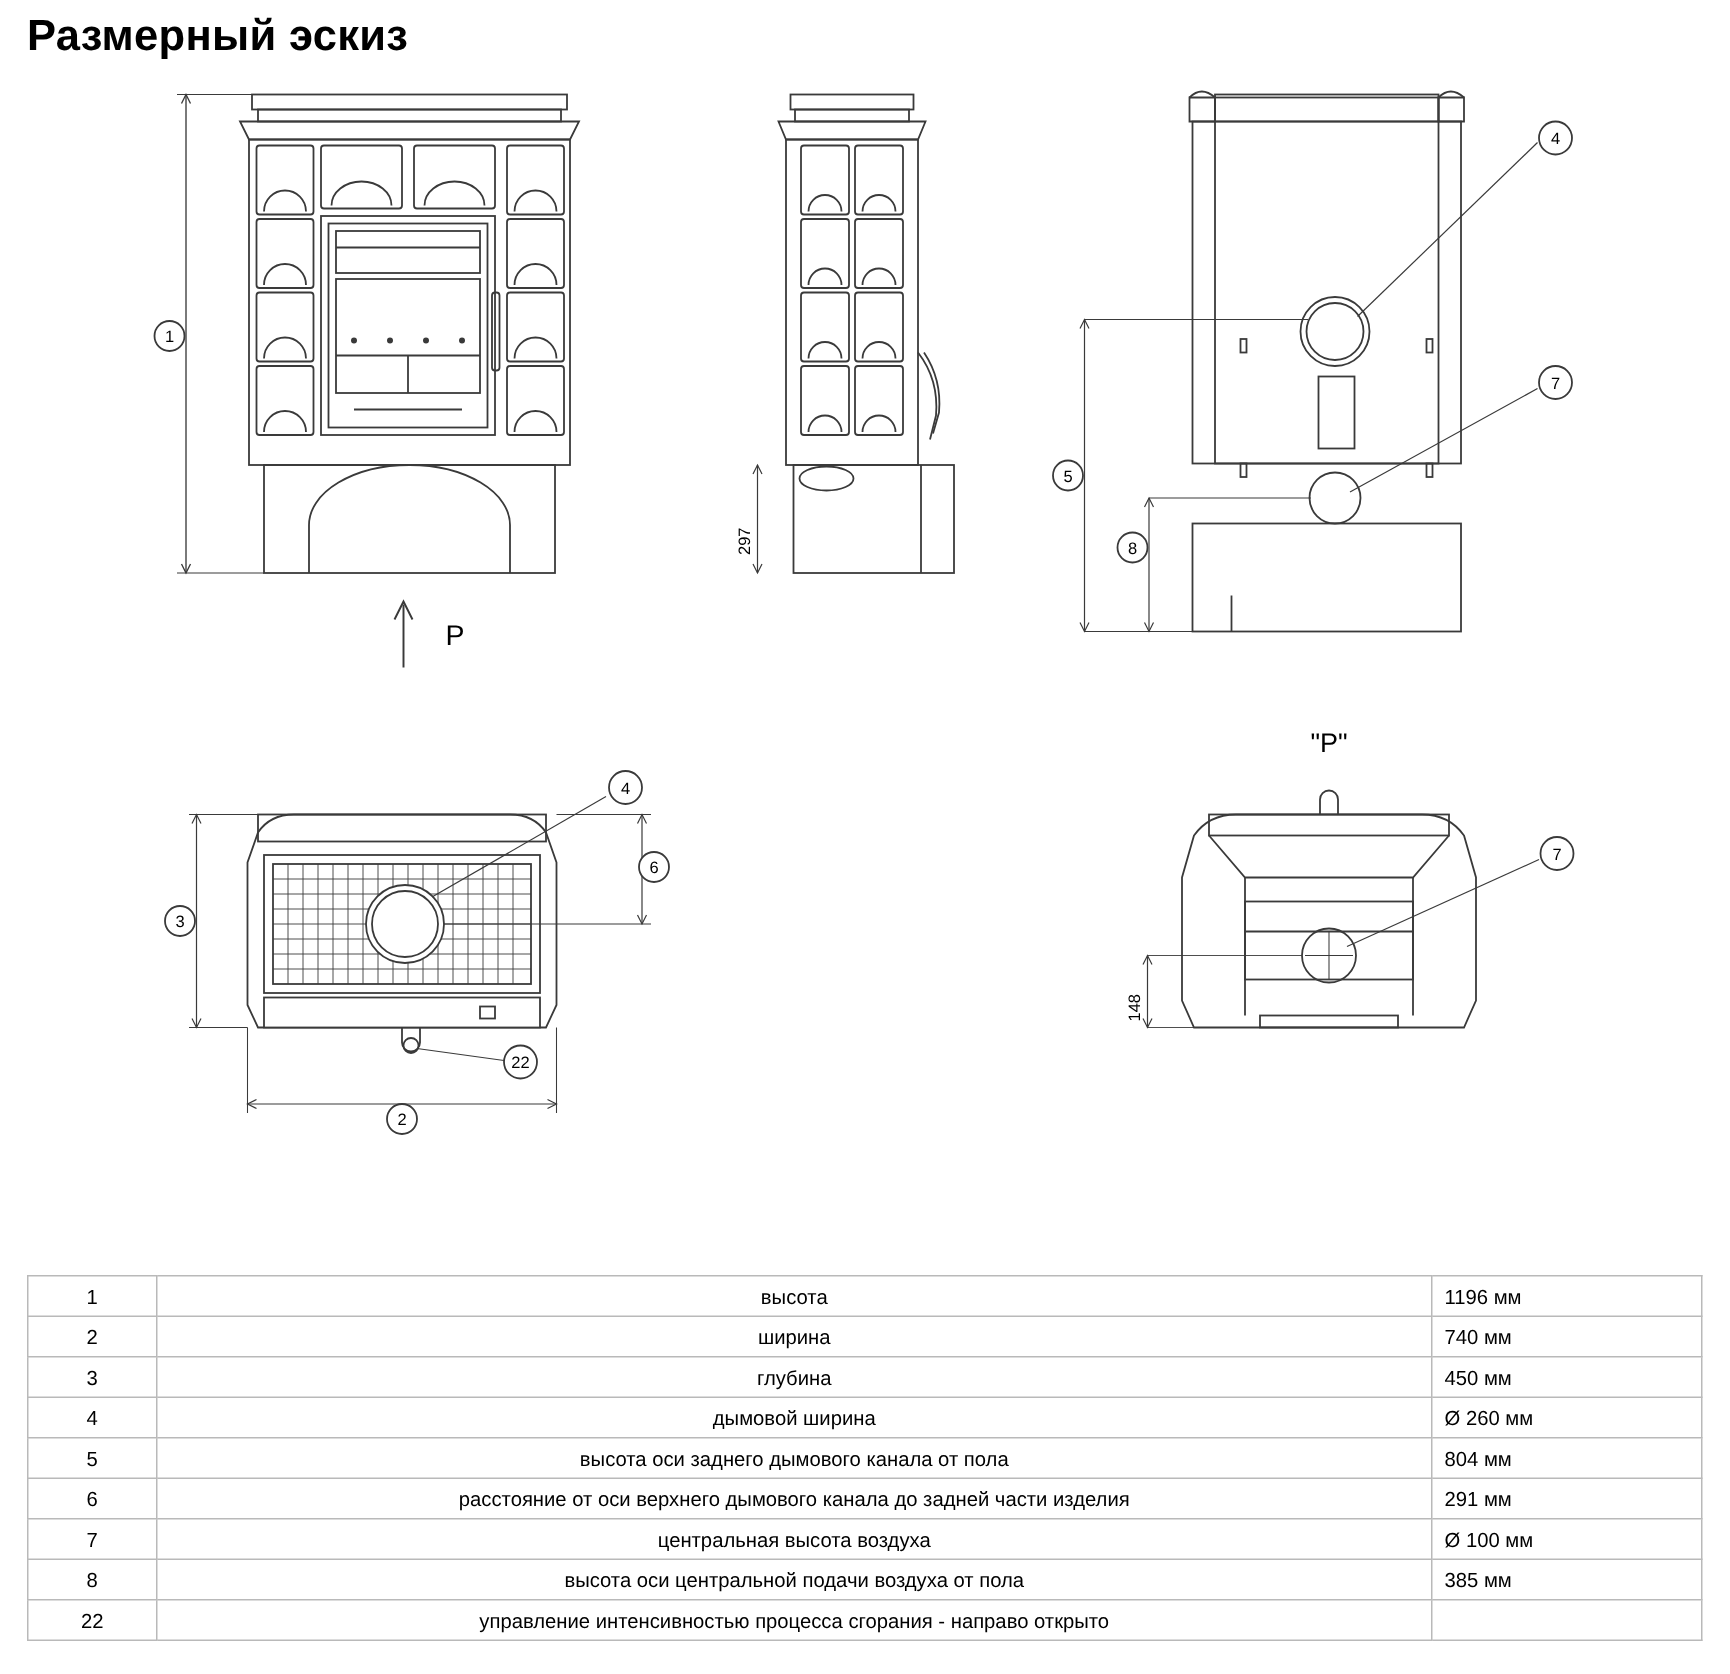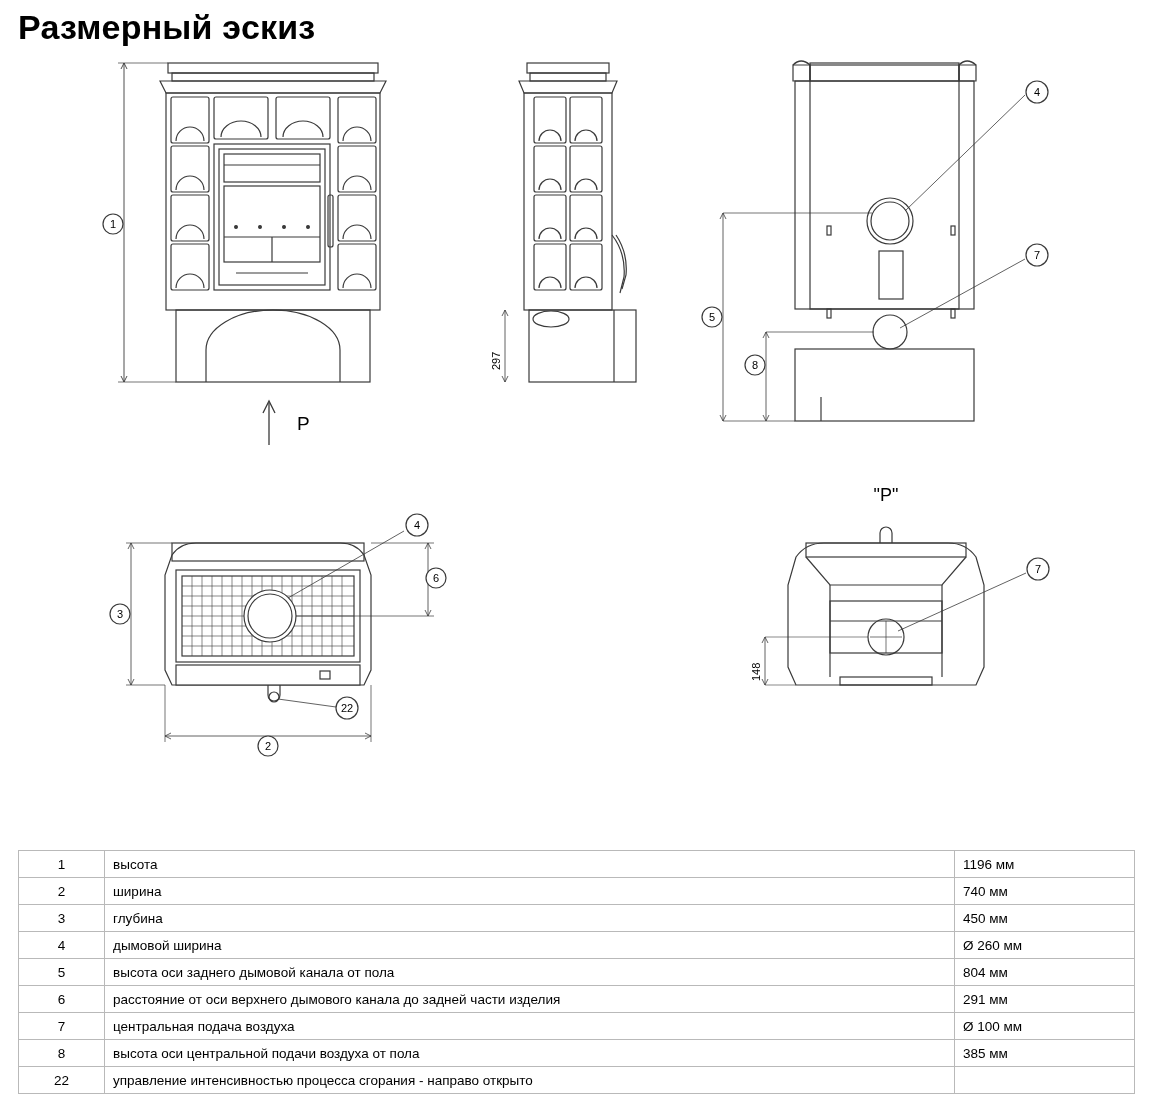--- a/index.html
+++ b/index.html
@@ -7,21 +7,21 @@
     margin: 0; padding: 0;
     width: 1153px; height: 1116px;
     background: #ffffff;
     font-family: "Liberation Sans", sans-serif;
     color: #000;
     overflow: hidden;
   }
   .page { position: relative; width: 1153px; height: 1116px; }
 
   h1.section-title {
-    font-size: 34px;
+    font-size: 29px;
     font-weight: bold;
     margin: 0;
     letter-spacing: 0.2px;
   }
   #title-dim { position: absolute; left: 18px; top: 8px; }
   #title-info { position: absolute; left: 18px; top: 812px; }
 
   .drawing-area { position: absolute; left: 0; top: 45px; width: 1153px; height: 760px; }
 
   svg { display: block; }
@@ -38,21 +38,21 @@
   .info-table td {
     border: 1px solid #b9b9b9;
     padding: 5px 8px;
     height: 27px;
     vertical-align: middle;
   }
   .info-table td.num {
     width: 86px;
     text-align: center;
   }
-  .info-table td.desc { text-align: left; }
+  .info-table td.desc { text-align: center; }
   .info-table td.val {
     width: 180px;
     padding-right: 10px;
   }
 </style>
 </head>
 <body>
 
 <div class="page">
 
@@ -329,31 +329,31 @@
         <td class="desc">глубина</td>
         <td class="val">450 мм</td>
       </tr>
       <tr>
         <td class="num">4</td>
         <td class="desc">дымовой ширина</td>
         <td class="val">Ø 260 мм</td>
       </tr>
       <tr>
         <td class="num">5</td>
-        <td class="desc">высота оси заднего дымовой канала от пола</td>
+        <td class="desc">высота оси заднего дымового канала от пола</td>
         <td class="val">804 мм</td>
       </tr>
       <tr>
         <td class="num">6</td>
         <td class="desc">расстояние от оси верхнего дымового канала до задней части изделия</td>
         <td class="val">291 мм</td>
       </tr>
       <tr>
         <td class="num">7</td>
-        <td class="desc">центральная подача воздуха</td>
+        <td class="desc">центральная высота воздуха</td>
         <td class="val">Ø 100 мм</td>
       </tr>
       <tr>
         <td class="num">8</td>
         <td class="desc">высота оси центральной подачи воздуха от пола</td>
         <td class="val">385 мм</td>
       </tr>
       <tr>
         <td class="num">22</td>
         <td class="desc">управление интенсивностью процесса сгорания - направо открыто</td>

